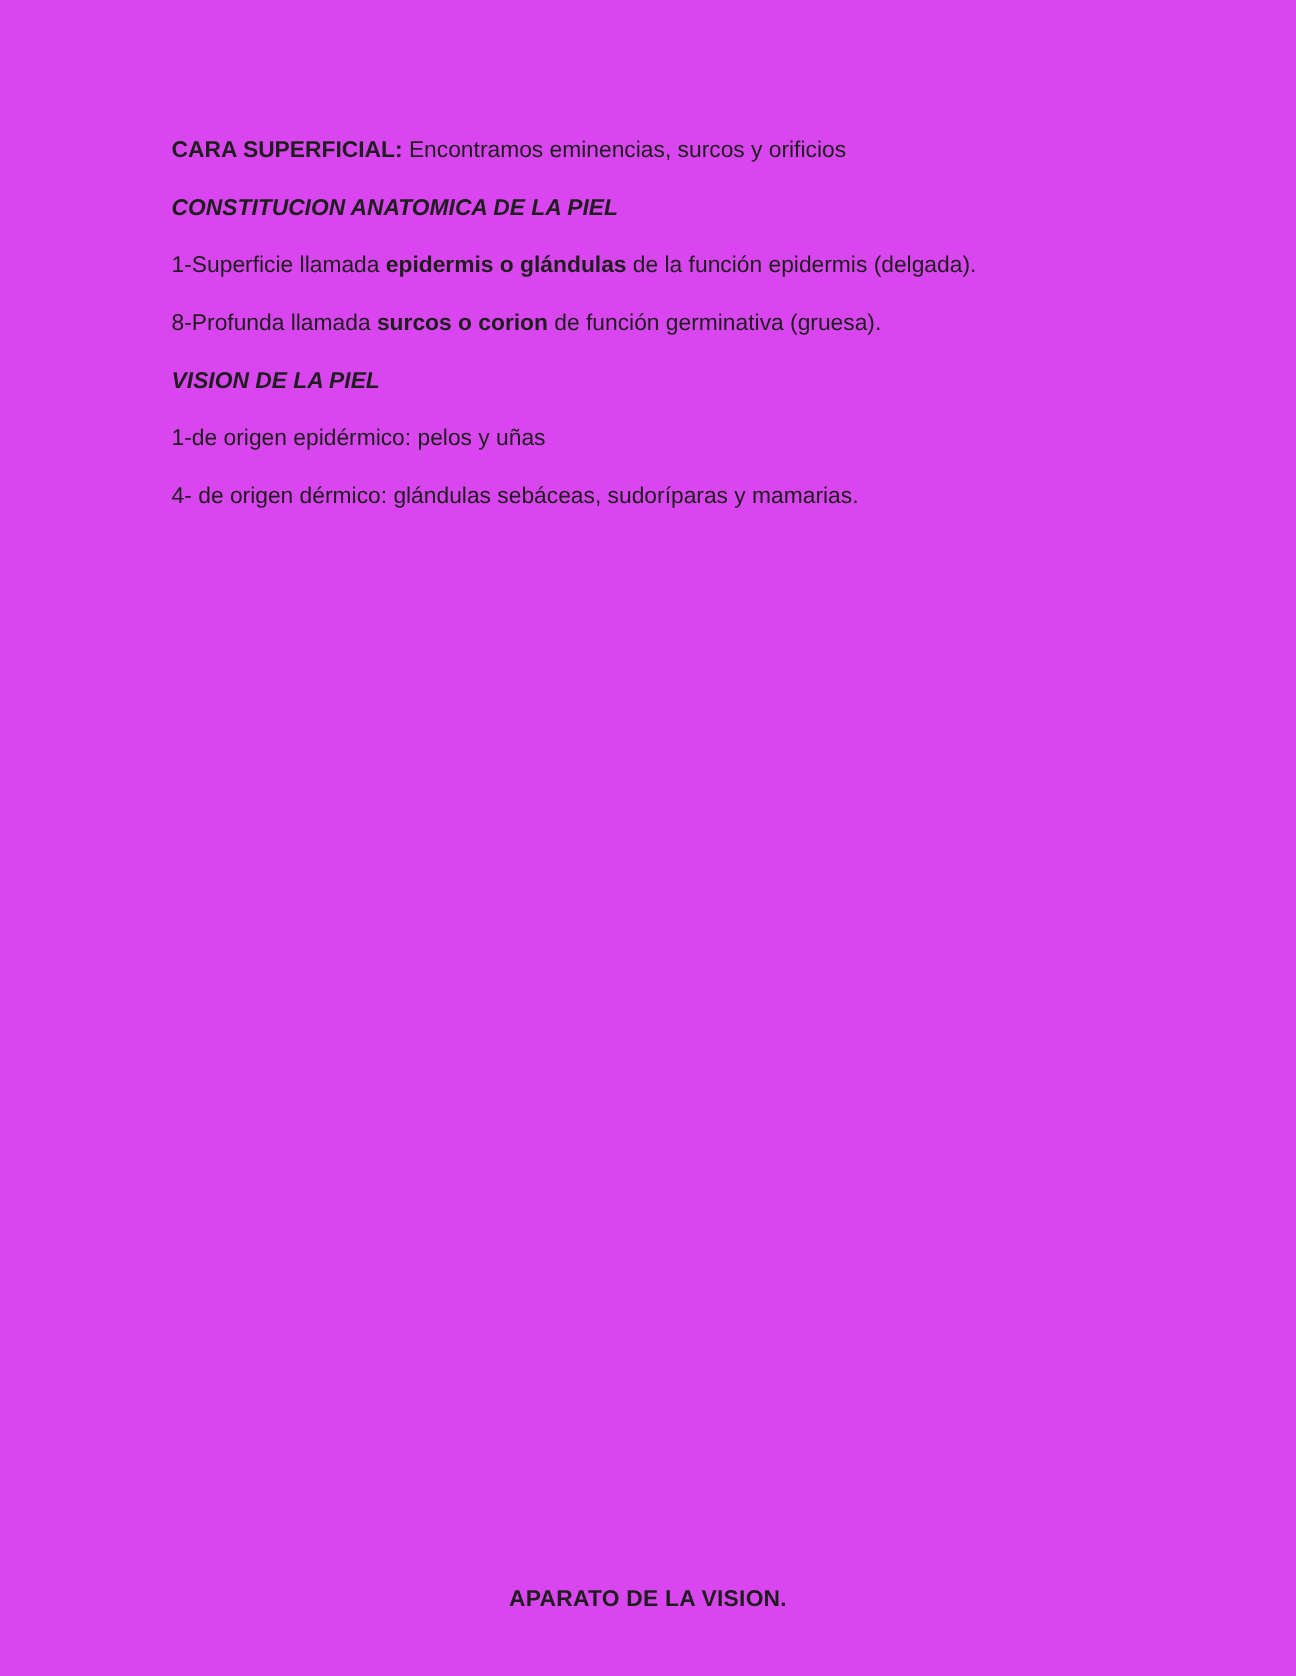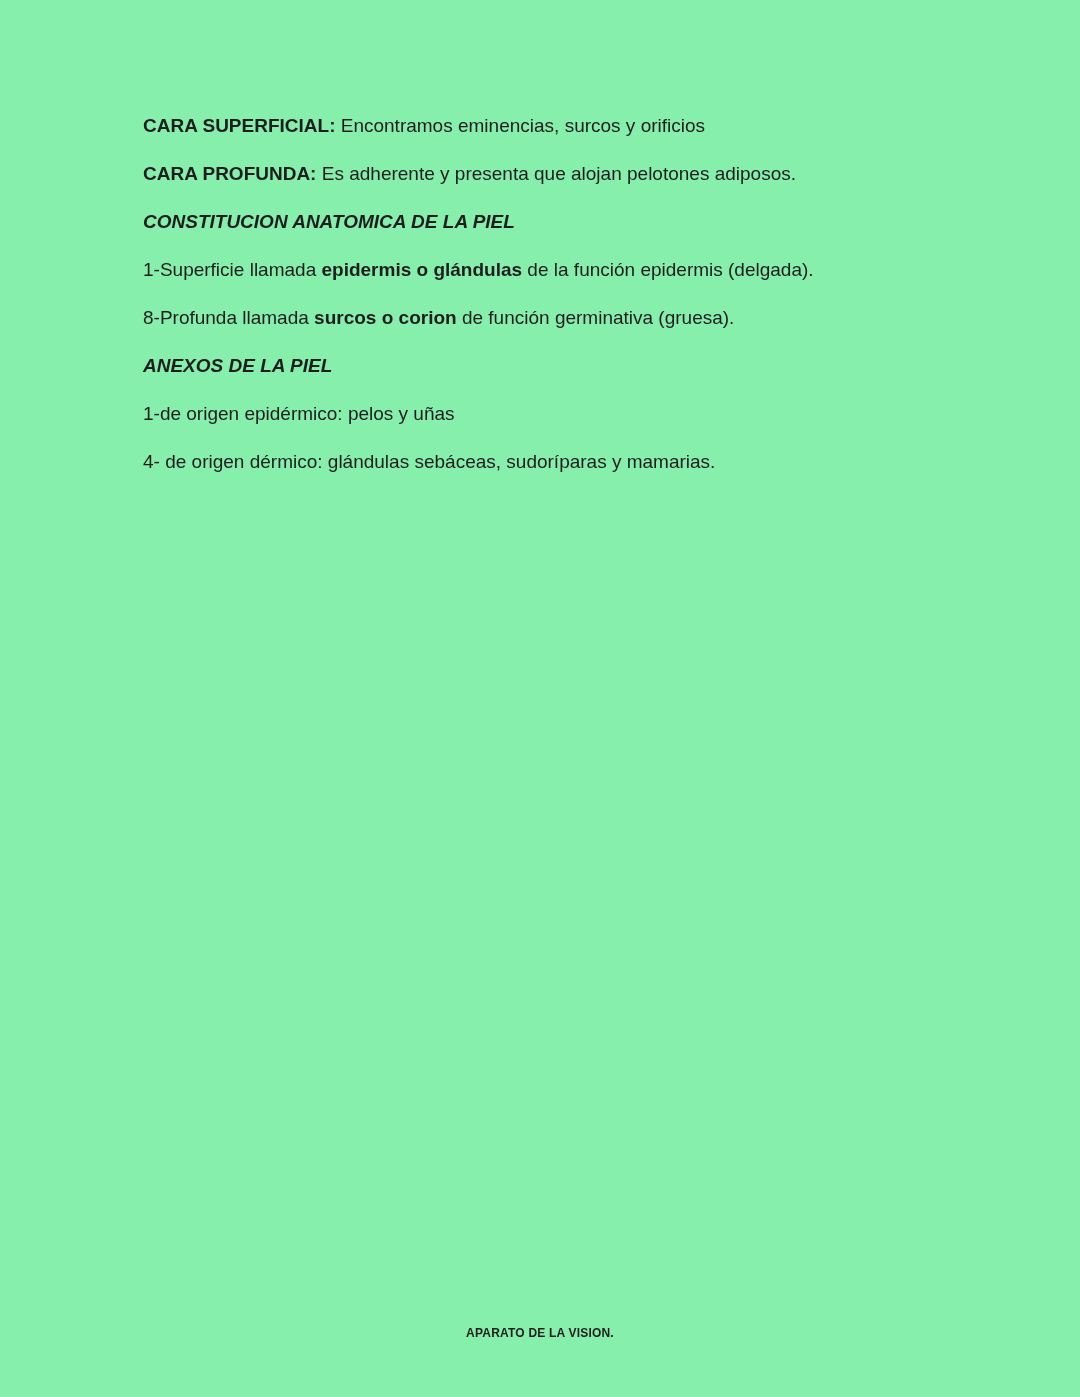--- a/index.html
+++ b/index.html
@@ -4,21 +4,21 @@
 <style>
   html, body {
     margin: 0;
     padding: 0;
     background: #ffffff;
   }
   .page {
     position: relative;
     width: 1080px;
     height: 1397px;
-    background: #86efac;
+    background: #d946ef;
     font-family: "Liberation Sans", sans-serif;
     color: #1e1e1e;
     overflow: hidden;
   }
   .content {
     position: absolute;
     top: 113px;
     left: 143px;
     right: 130px;
   }
@@ -31,36 +31,35 @@
   .content p span.b { font-weight: 700; }
   .content p span.i { font-style: italic; }
   .footer {
     position: absolute;
     top: 1320px;
     left: 0;
     width: 100%;
     text-align: center;
   }
   .footer span {
-    font-size: 12px;
+    font-size: 19px;
     line-height: 26px;
     font-weight: 700;
     letter-spacing: 0.2px;
   }
 </style>
 </head>
 <body>
 
 <div class="page">
   <div class="content">
       <p><span class="b">CARA SUPERFICIAL:</span><span> Encontramos eminencias, surcos y orificios</span></p>
-      <p><span class="b">CARA PROFUNDA:</span><span> Es adherente y presenta que alojan pelotones adiposos.</span></p>
       <p><span class="b i">CONSTITUCION ANATOMICA DE LA PIEL</span></p>
       <p><span>1-Superficie llamada </span><span class="b">epidermis o glándulas</span><span> de la función epidermis (delgada).</span></p>
       <p><span>8-Profunda llamada </span><span class="b">surcos o corion</span><span> de función germinativa (gruesa).</span></p>
-      <p><span class="b i">ANEXOS DE LA PIEL</span></p>
+      <p><span class="b i">VISION DE LA PIEL</span></p>
       <p><span>1-de origen epidérmico: pelos y uñas</span></p>
       <p><span>4- de origen dérmico: glándulas sebáceas, sudoríparas y mamarias.</span></p>
     </div>
   <div class="footer">
     <span>APARATO DE LA VISION.</span>
   </div>
 </div>
 
 </body></html>

